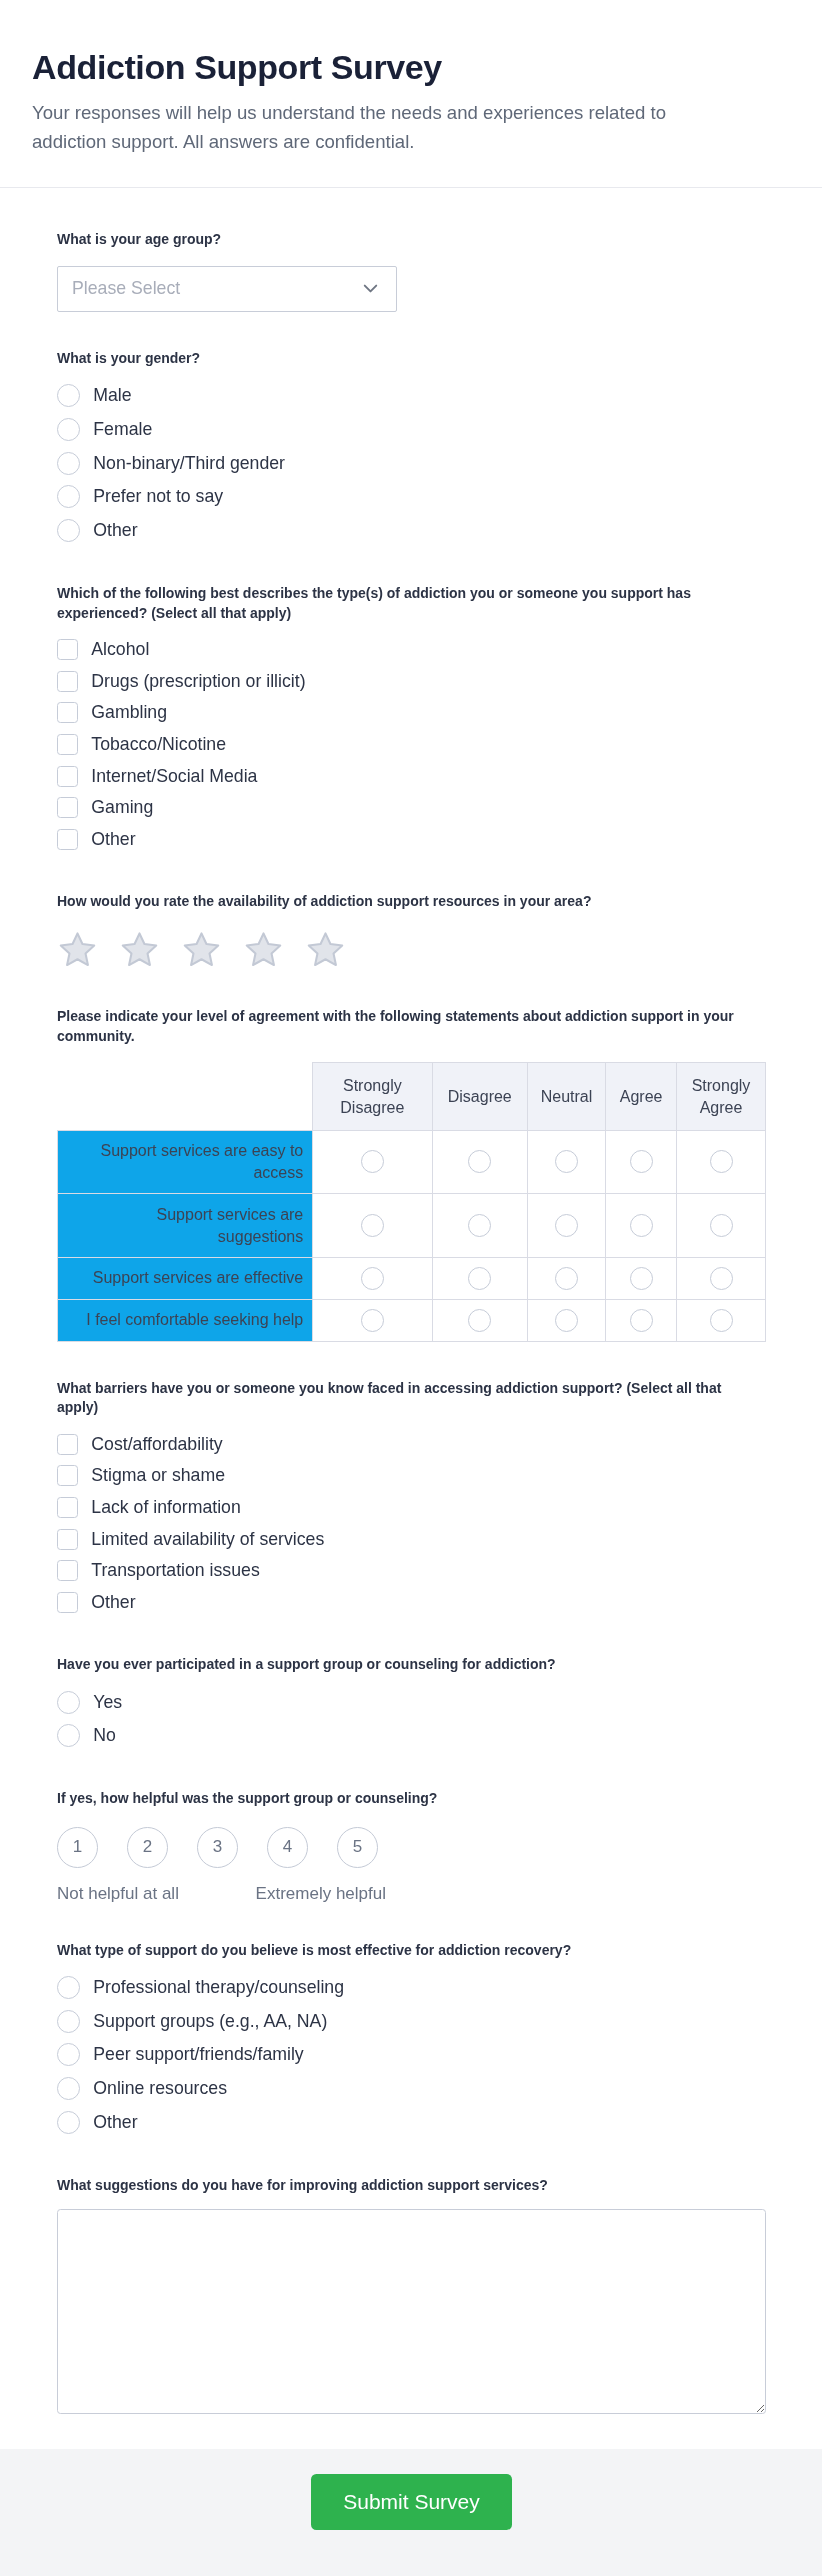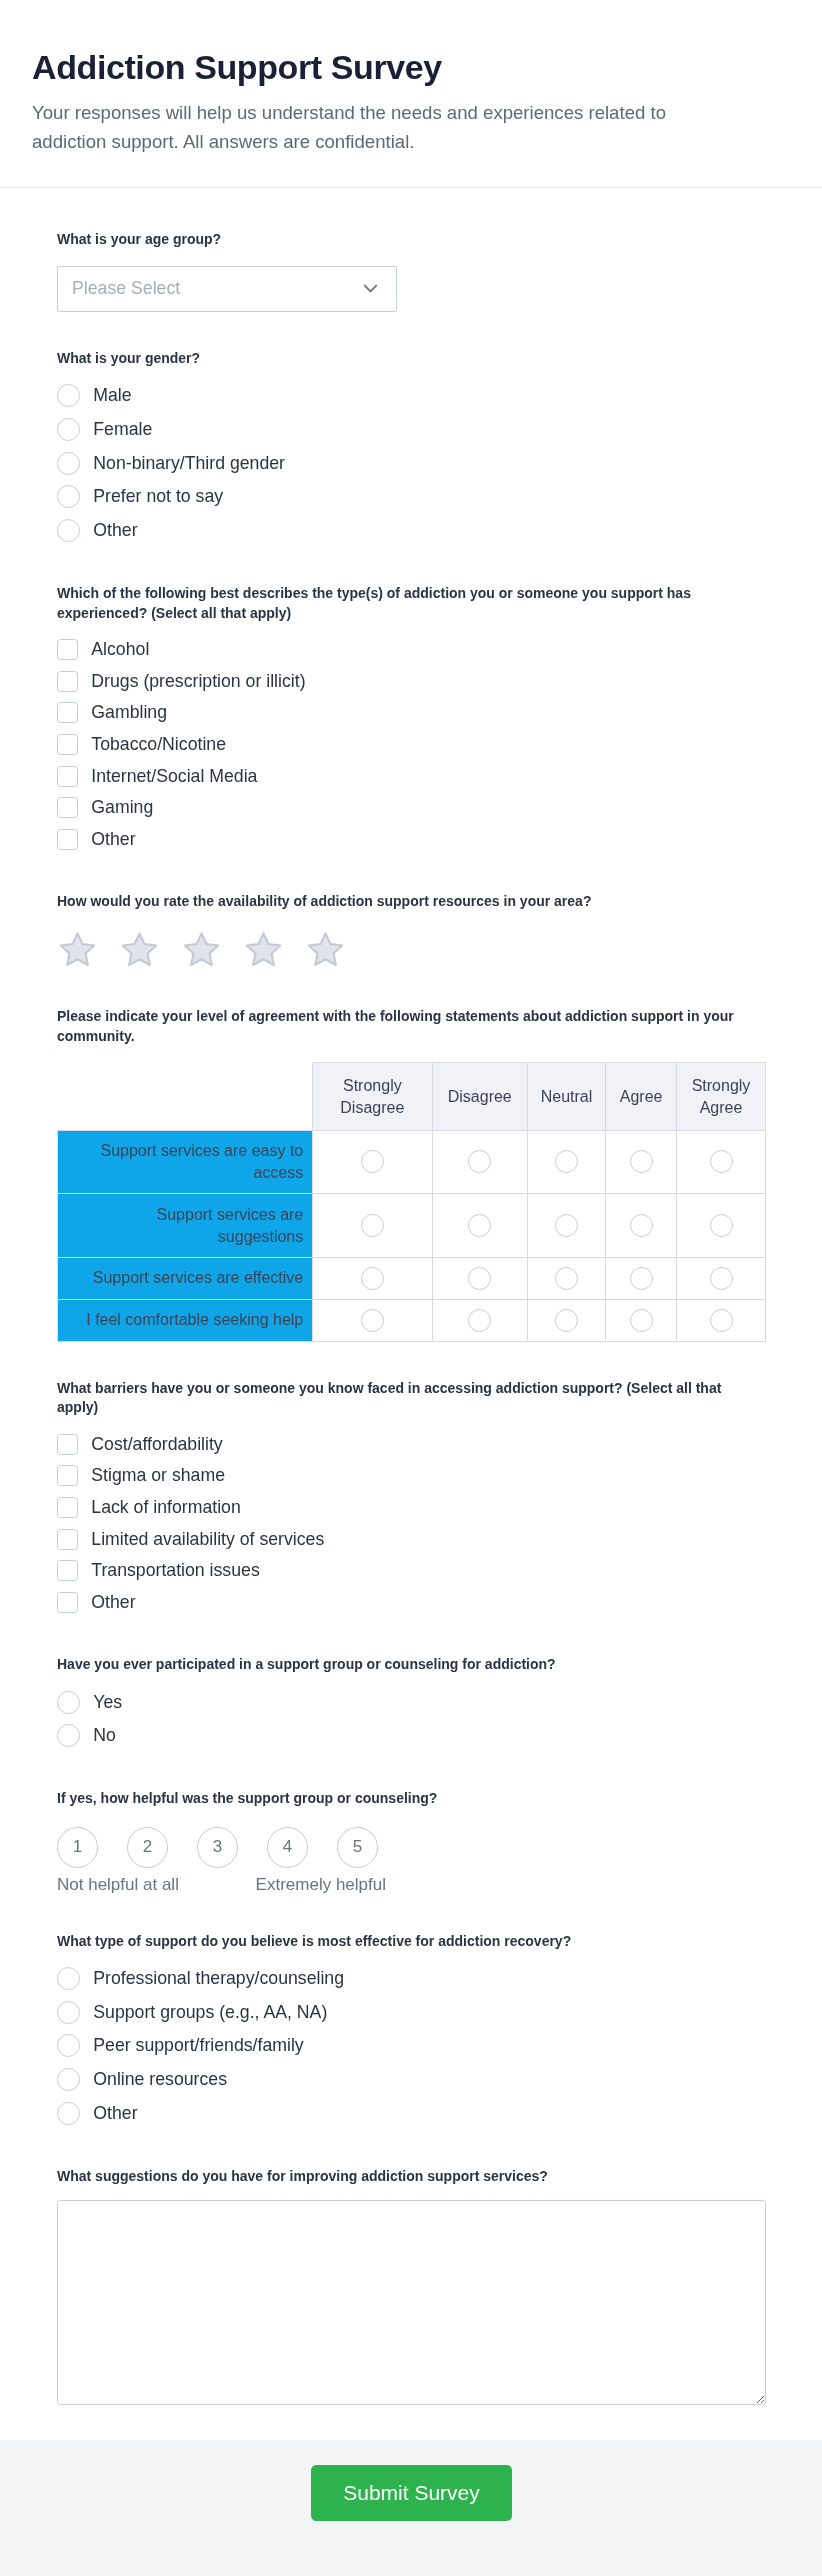--- a/index.html
+++ b/index.html
@@ -61,21 +61,21 @@
   .mx-cell { text-align: center; padding: 8.8px 0; background: #fff; cursor: pointer; }
   .mx-cell .radio { display: inline-block; vertical-align: middle; }
 
   
   .scale-row { margin-top: 17.7px; display: flex; gap: 29px; }
   .scale-circle {
     width: 41px; height: 41px; border: 0.9px solid #c4cad6; border-radius: 50%;
     display: flex; align-items: center; justify-content: center;
     font-size: 17px; color: #6a7384; background: #fff; cursor: pointer;
   }
-  .scale-labels { width: 329px; display: flex; justify-content: space-between; margin-top: 7px; font-size: 17px; color: #6a7384; }
+  .scale-labels { width: 329px; display: flex; justify-content: space-between; margin-top: 16px; font-size: 17px; color: #6a7384; }
 
   
   .suggestions-textarea {
     margin-top: 14px; width: 709px; height: 205px;
     border: 0.9px solid #c8cdd8; border-radius: 3.5px;
     padding: 12.4px; font-size: 17.7px; font-family: inherit; color: #2c3345;
     resize: both; display: block; outline: none;
   }
 
   

